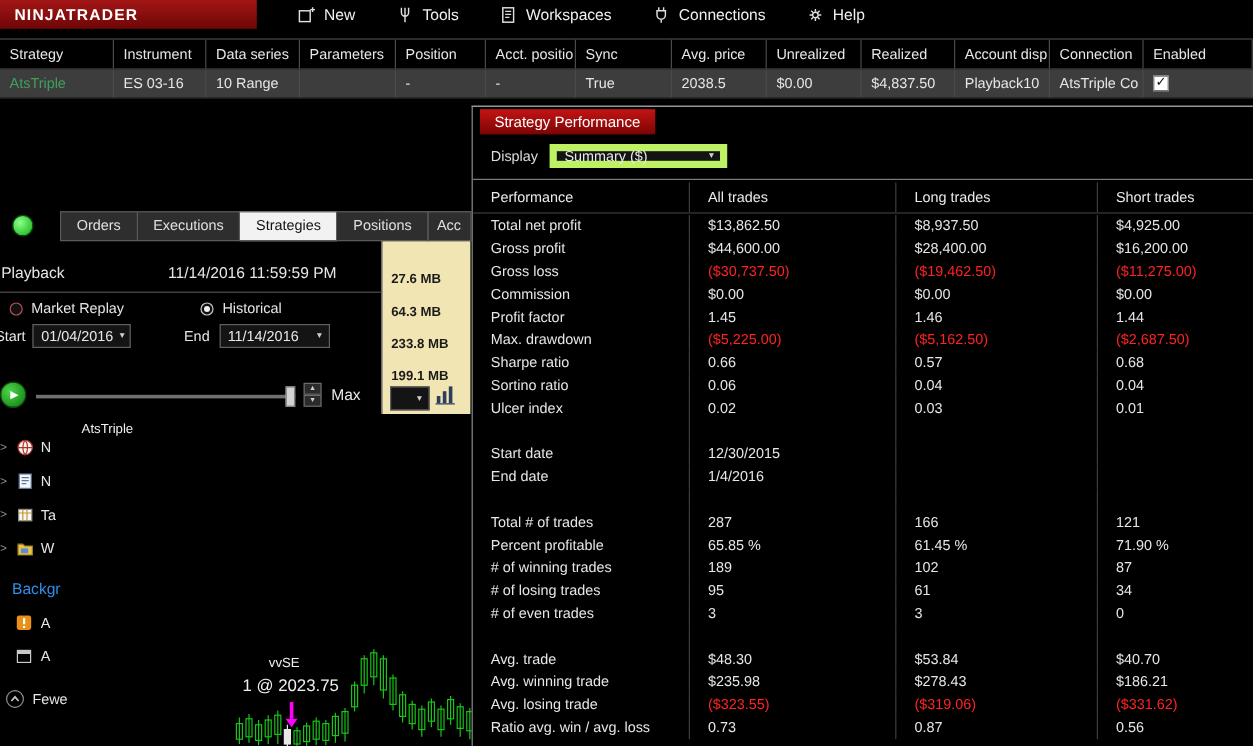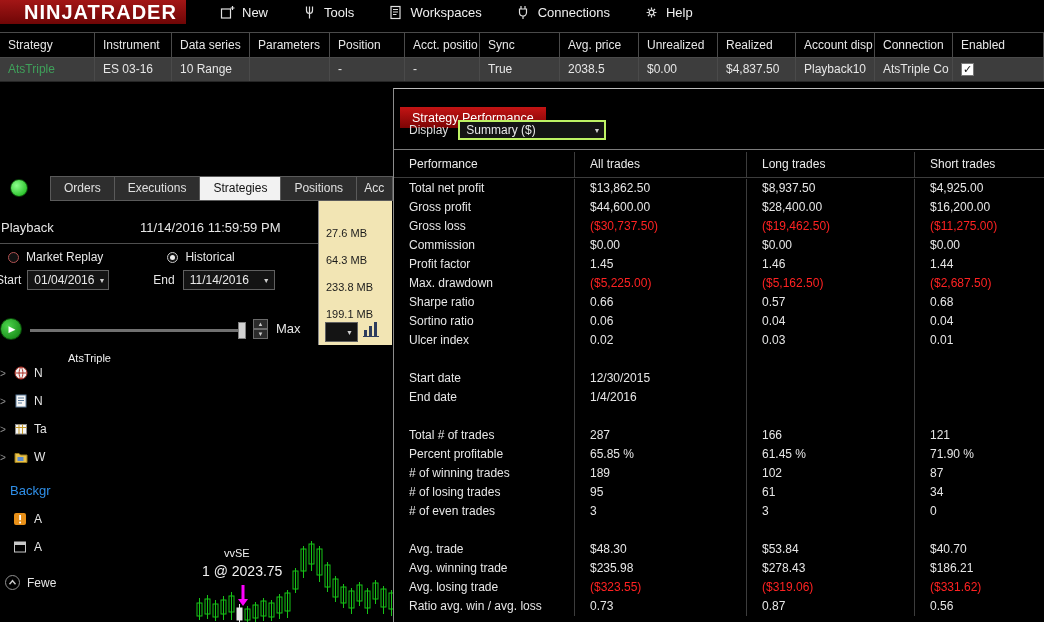--- a/index.html
+++ b/index.html
@@ -5,22 +5,22 @@
   * { box-sizing: border-box; margin: 0; padding: 0; }
   html,body { width:1044px; height:622px; }
   body {
     position: relative; overflow: hidden; background:#000;
     font-family: "Liberation Sans", "DejaVu Sans", sans-serif;
     color:#e6e6e6; font-size:12px;
   }
 
   
   .menubar { position:absolute; top:0; left:0; width:1044px; height:24px; background:#000; display:flex; align-items:center; }
-  .logo { width:186px; height:24px; background:linear-gradient(#a31616,#6f0606); color:#fff; font-weight:bold;
-          font-size:20px; letter-spacing:1px; display:flex; align-items:center; padding-left:24px; }
+  .logo { width:214px; height:24px; background:linear-gradient(#a31616,#6f0606); color:#fff; font-weight:bold;
+          font-size:13px; letter-spacing:1px; display:flex; align-items:center; padding-left:12px; }
   .menu-item { display:flex; align-items:center; gap:7px; margin-left:34px; color:#f0f0f0; font-size:13px; cursor:default; }
   .mi { width:15px; height:15px; stroke:#e0e0e0; fill:none; stroke-width:1.2; }
 
   
   .sgrid { position:absolute; top:32px; left:0; width:1044px; }
   .sgrid-header, .sgrid-row { display:grid; grid-template-columns:95px 77px 78px 80px 75px 75px 80px 79px 79px 78px 79px 78px 1fr; }
   .sgrid-header { height:26px; border-top:1px solid #4a4a4a; border-bottom:1px solid #4a4a4a; background:#000; }
   .sgrid-header .sg-cell { line-height:24px; }
   .sgrid-row { height:24px; background:#3d3d3d; border-bottom:1px solid #262626; }
   .sgrid-row .sg-cell { line-height:23px; }
@@ -36,21 +36,21 @@
   .tab { height:25px; line-height:23px; padding:0 13px; background:#2e2e2e; border:1px solid #5a5a5a; border-left:none;
          color:#e0e0e0; font-size:12px; white-space:nowrap; cursor:default; }
   .tab:first-child { border-left:1px solid #5a5a5a; }
   .tab.active { background:#f2f2f2; color:#111; }
   .tab.cut { width:36px; padding:0 7px; overflow:hidden; }
 
   
   .tan-panel { position:absolute; left:318px; top:176px; width:74px; height:169px; background:#f2e5b4;
                border-left:1px solid #8a8a8a; z-index:1; }
   .tan-list { margin-top:44px; }
-  .tan-item { height:27px; line-height:27px; padding-left:7px; font-size:11px; color:#1b1b1b; white-space:nowrap; }
+  .tan-item { height:27px; line-height:27px; padding-left:7px; font-size:11px; color:#1b1b1b; white-space:nowrap;font-weight:bold; }
 
   
   .playback { position:absolute; left:0; top:202px; width:318px; height:148px; z-index:2; }
   .pb-title { position:absolute; top:18px; left:1px; font-size:13px; }
   .pb-time  { position:absolute; top:18px; left:140px; font-size:13px; }
   .pb-sep   { position:absolute; top:41px; left:0; width:318px; border-top:1px solid #4f4f4f; }
   .radio-row { position:absolute; top:48px; left:8px; display:flex; align-items:center; }
   .radio { width:11px; height:11px; border:1px solid #c8c8c8; border-radius:50%; display:inline-block; margin-right:7px;
            position:relative; background:#111; }
   .radio.mr { border-color:#b25353; }
@@ -88,26 +88,26 @@
   .chev { color:#8f8f8f; font-size:10px; width:8px; }
   .picon { width:16px; height:16px; }
   .plabel2 { font-size:12px; color:#e6e6e6; }
   .bg-link { position:absolute; left:10px; top:483px; font-size:13px; color:#2f8fe8; cursor:pointer; }
   .alert-row { position:absolute; left:12px; height:18px; display:flex; align-items:center; gap:6px; }
   .fewer-row { position:absolute; left:4px; top:574px; display:flex; align-items:center; gap:6px; }
 
   
   .perf-window { position:absolute; left:393px; top:88px; width:651px; height:534px; background:#000;
                  border-top:1px solid #bcbcbc; border-left:1px solid #8c8c8c; z-index:5; }
-  .perf-title-tab { position:absolute; left:6px; top:18px; height:21px; padding:0 12px;
+  .perf-title-tab { position:absolute; left:6px; top:2px; height:21px; padding:0 12px;
                     background:linear-gradient(#c41414,#7c0404); color:#fff; font-size:12.5px;
                     display:flex; align-items:center; cursor:default; }
   .display-row { position:absolute; top:30px; left:15px; height:22px; display:flex; align-items:center; gap:10px; }
   .display-label { font-size:12px; color:#dcdcdc; }
-  .display-dd { width:148px; border:2px solid #bef264; }
+  .display-dd { width:148px; border:6px solid #bef264; }
   .perf-sep { position:absolute; top:60px; left:0; width:100%; border-top:1px solid #7c7c7c; }
   .phead, .prow { display:grid; grid-template-columns:180px 172px 168px 1fr; }
   .phead { position:absolute; top:63px; left:0; width:100%; height:26px; border-bottom:1px solid #3c3c3c; }
   .phead .pcell { line-height:25px; color:#eaeaea; }
   .perf-body { position:absolute; top:90px; left:0; width:100%; bottom:0; overflow:hidden; }
   .prow { height:19px; }
   .pcell { padding-left:15px; font-size:12px; line-height:19px; white-space:nowrap; overflow:hidden; }
   .bl { border-left:1px solid #3c3c3c; }
   .neg { color:#ff2222; }
 </style>

